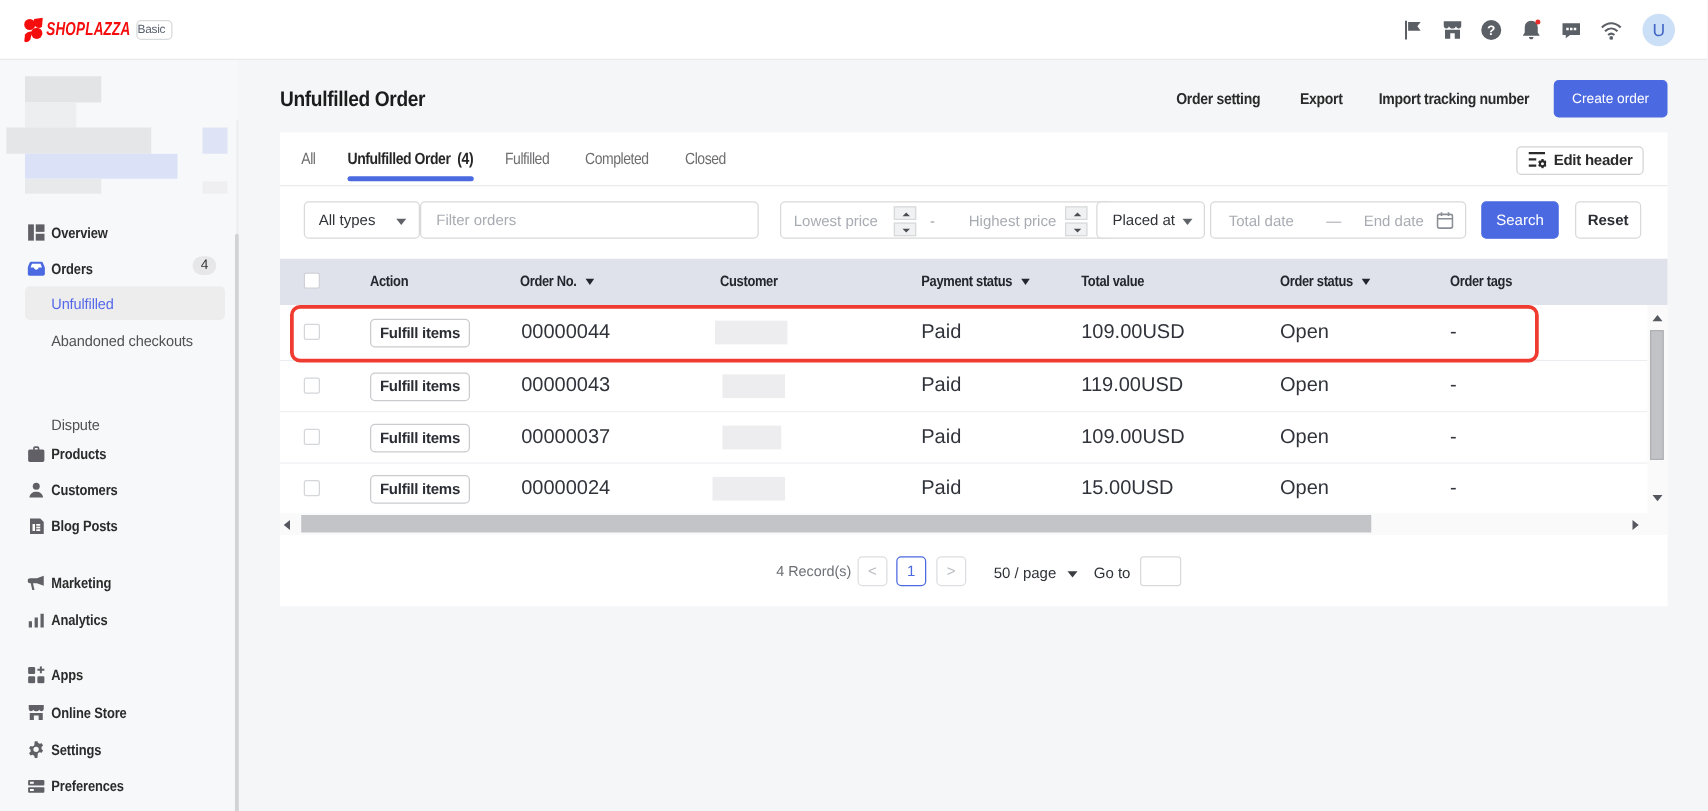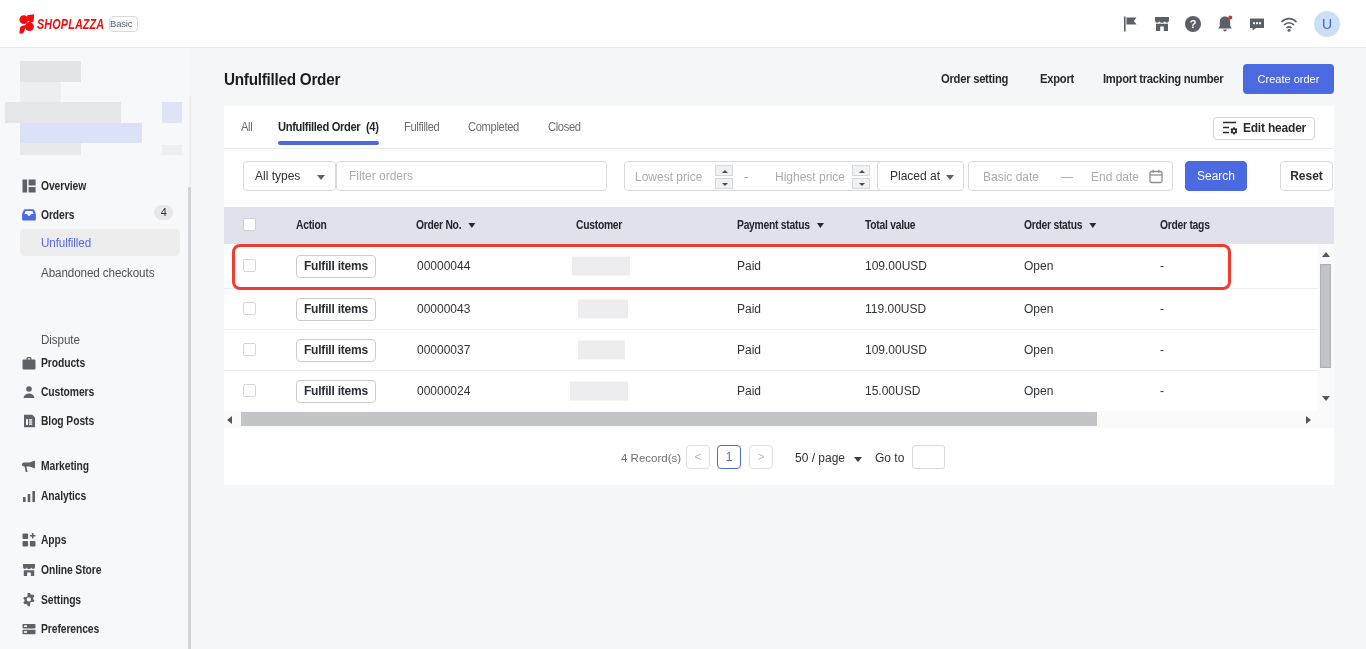--- a/index.html
+++ b/index.html
@@ -43,21 +43,21 @@
 
   
   .fctl { position:absolute; top:55px; height:30px; border:1px solid #d9d9da; border-radius:4px; background:#fff; font-size:12px; }
   .placeholder { color:#a8acb2; }
   .caret { display:inline-block; width:0; height:0; border-left:4px solid transparent; border-right:4px solid transparent; border-top:5px solid #5f6368; vertical-align:middle; }
 
   
   #thead { position:absolute; left:0; top:101px; width:1110px; height:37px; background:#dfe2ea; }
   .th { position:absolute; top:0; height:37px; line-height:37px; font-size:12px; font-weight:bold; color:#23262d; letter-spacing:-0.3px; transform:scaleX(0.86); transform-origin:left; }
   .row { position:absolute; left:0; width:1094px; background:#fff; border-bottom:1px solid #ebedf0; }
-  .cell { position:absolute; top:50%; transform:translateY(-50%); font-size:12px; color:#30333a; }
+  .cell { position:absolute; top:50%; transform:translateY(-50%); font-size:16px; color:#30333a; }
   .rowchk { position:absolute; left:19px; top:50%; margin-top:-7px; width:13px; height:13px; border:1px solid #d4d6d9; border-radius:2px; background:#fff; }
   .fulfill-btn { position:absolute; left:72px; top:50%; margin-top:-11px; width:80px; height:23px; border:1px solid #c9cbce; border-radius:4px; background:#fff; font-size:12px; font-weight:bold; color:#2a2d33; text-align:center; line-height:21px; letter-spacing:-0.2px; }
   .cust-ph { position:absolute; left:348px; top:50%; transform:translateY(-50%); height:19px; background:#ededef; }
   #red-box { position:absolute; left:8px; top:138px; width:999px; height:46px; border:3px solid #ef3b30; border-radius:8px; z-index:4; }
   .spinbox { position:absolute; top:3px; width:18px; height:24px; }
   .spin-up, .spin-dn { position:absolute; left:0; width:18px; height:11px; background:#f0f1f2; border:1px solid #d8d9da; }
   .spin-up { top:0; } .spin-dn { top:13px; }
   .spin-up:after { content:""; position:absolute; left:6px; top:4px; border-left:3px solid transparent; border-right:3px solid transparent; border-bottom:3.5px solid #4a4d52; }
   .spin-dn:after { content:""; position:absolute; left:6px; top:4px; border-left:3px solid transparent; border-right:3px solid transparent; border-top:3.5px solid #4a4d52; }
 </style>
@@ -263,33 +263,33 @@
       </div>
     <span style="position:absolute;left:119px;top:8px;color:#9aa0a6;">-</span>
     <span class="placeholder" style="position:absolute;left:150px;top:8px;">Highest price</span>
     <div class="spinbox" style="left:227px;">
         <div class="spin-up"></div>
         <div class="spin-dn"></div>
       </div>
   </div>
   <div class="fctl" style="left:653px;width:87px;line-height:28px;"><span style="margin-left:12px;color:#303238;">Placed at</span><span class="caret" style="position:absolute;right:9px;top:13px;"></span></div>
   <div class="fctl" style="left:744px;width:205px;">
-    <span class="placeholder" style="position:absolute;left:14px;top:8px;">Basic date</span>
+    <span class="placeholder" style="position:absolute;left:14px;top:8px;">Total date</span>
     <span class="placeholder" style="position:absolute;left:92px;top:8px;">—</span>
     <span class="placeholder" style="position:absolute;left:122px;top:8px;">End date</span>
     <svg style="position:absolute;left:180px;top:7px;" width="14" height="15" viewBox="0 0 14 15">
         <g fill="none" stroke="#8a8f96" stroke-width="1.3">
           <rect x="1" y="2.5" width="12" height="11" rx="1.5"></rect>
           <path d="M1 6h12"></path>
           <path d="M4.2 0.8v3M9.8 0.8v3"></path>
         </g>
       </svg>
   </div>
   <div class="fctl" style="left:961px;width:62px;background:#4b69e1;border-color:#4b69e1;color:#fff;text-align:center;line-height:28px;">Search</div>
-  <div class="fctl" style="left:1036px;width:53px;text-align:center;line-height:28px;color:#2a2d33;font-weight:bold;margin-left:20px;">Reset</div>
+  <div class="fctl" style="left:1036px;width:53px;text-align:center;line-height:28px;color:#2a2d33;font-weight:bold;">Reset</div>
 
   <div id="thead">
     <div class="rowchk" style="top:18px;background:#fff;border-color:#cfd1d6;"></div>
     <div class="th" style="left:72px;">Action</div>
     <div class="th" style="left:192px;">Order No.<span class="caret" style="margin-left:8px;border-top-color:#23262d;"></span></div>
     <div class="th" style="left:352px;">Customer</div>
     <div class="th" style="left:513px;">Payment status<span class="caret" style="margin-left:8px;border-top-color:#23262d;"></span></div>
     <div class="th" style="left:641px;">Total value</div>
     <div class="th" style="left:800px;">Order status<span class="caret" style="margin-left:8px;border-top-color:#23262d;"></span></div>
     <div class="th" style="left:936px;">Order tags</div>

